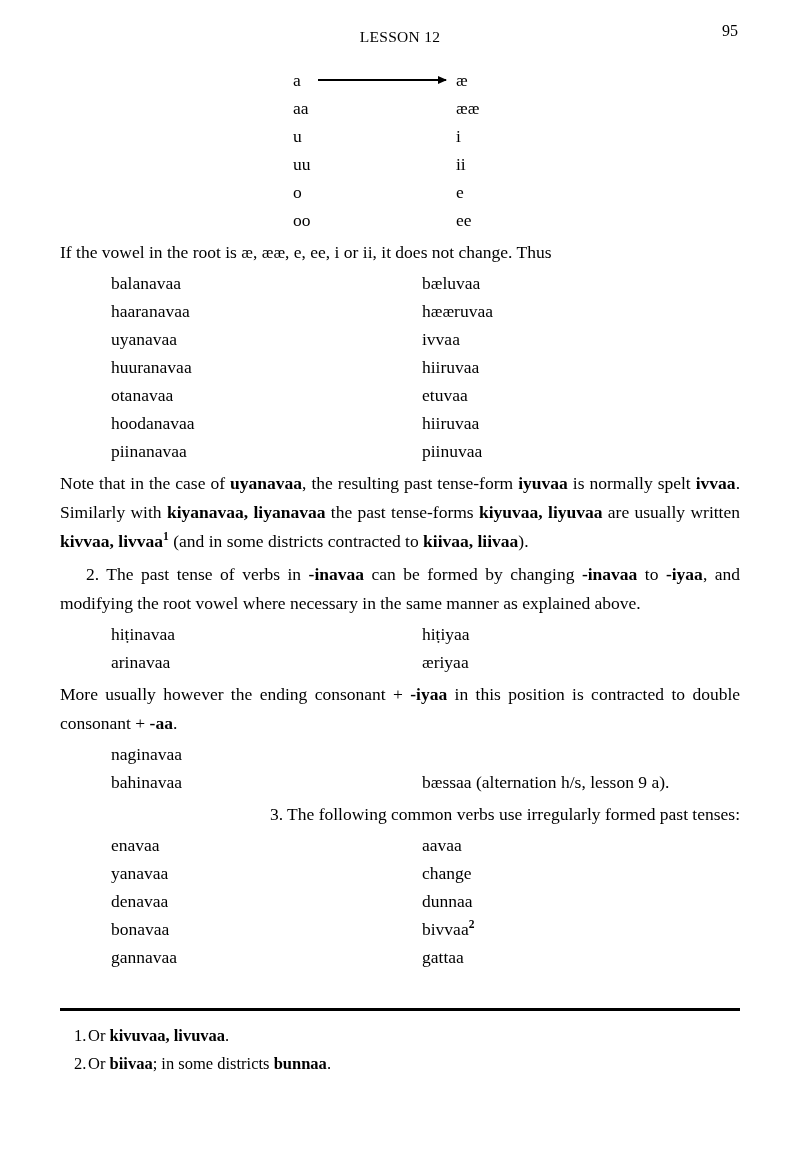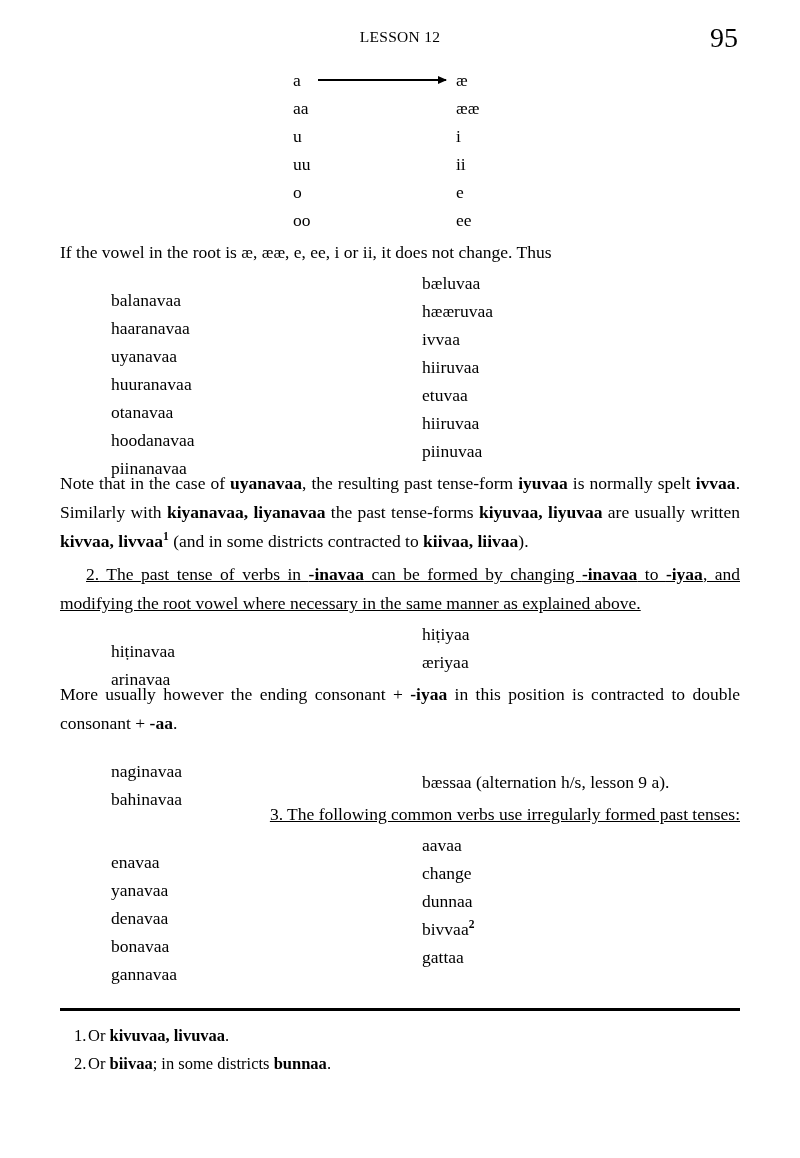--- a/index.html
+++ b/index.html
@@ -37,21 +37,21 @@
     top: 0;
     width: 680px;
     text-align: center;
     font-size: 15.5px;
     letter-spacing: 0.3px;
   }
   .rh-folio {
     position: absolute;
     right: 2px;
     top: -6px;
-    font-size: 28px;
+    font-size: 16px;
   }
 
   
   .content {
     position: absolute;
     left: 60px;
     top: 58px;
     width: 680px;
   }
 
@@ -102,42 +102,41 @@
     margin: 4px 0 0 0;
     text-align: justify;
     text-justify: inter-word;
     hyphens: none;
   }
   p.body.flush {
     text-indent: 0;
   }
   p.body.indent {
     text-indent: 26px;
-    text-decoration: underline;
   }
   p.body.last-left {
     text-align: right;
   }
 
   
   .word-list {
     margin: 2px 0 0 0;
     padding: 0;
     list-style: none;
   }
   .word-row {
     position: relative;
     height: 28px;
     line-height: 28px;
     font-size: 17.5px;
   }
   .word-left {
     position: absolute;
     left: 51px;
-    top: 17px;
+    top: 0;
     white-space: nowrap;
   }
   .word-right {
     position: absolute;
     left: 362px;
     top: 0;
     white-space: nowrap;
   }
 
   

